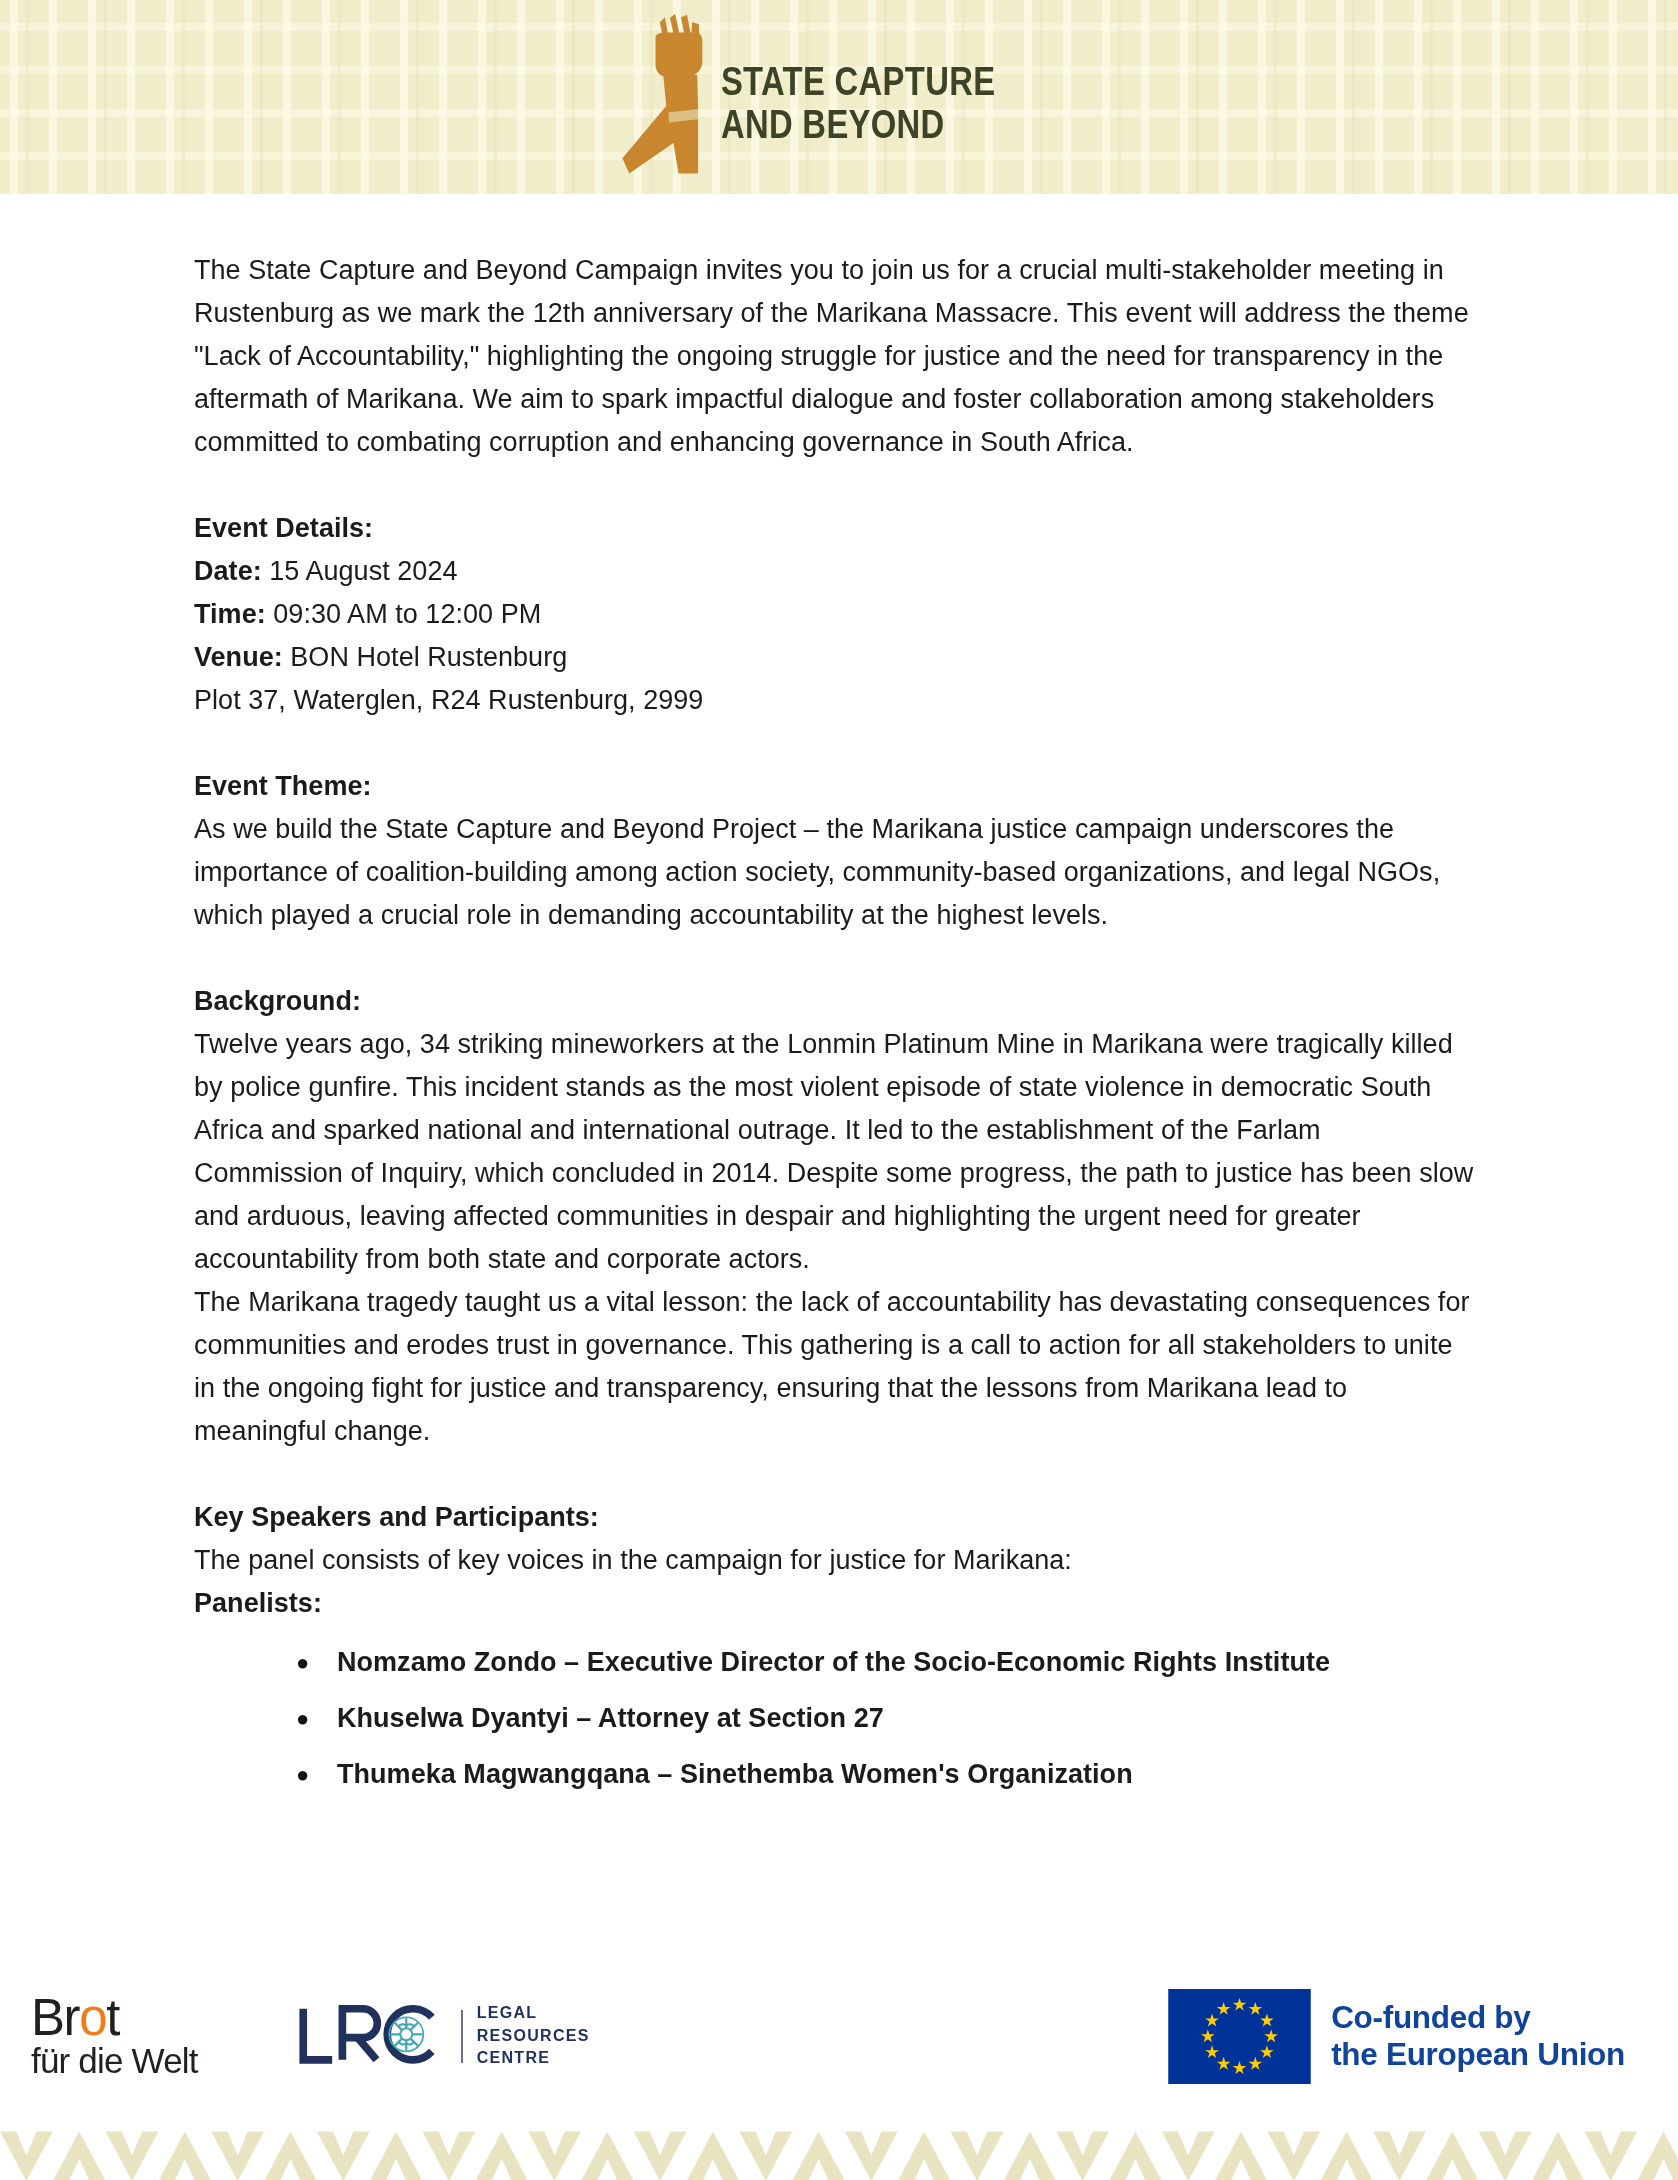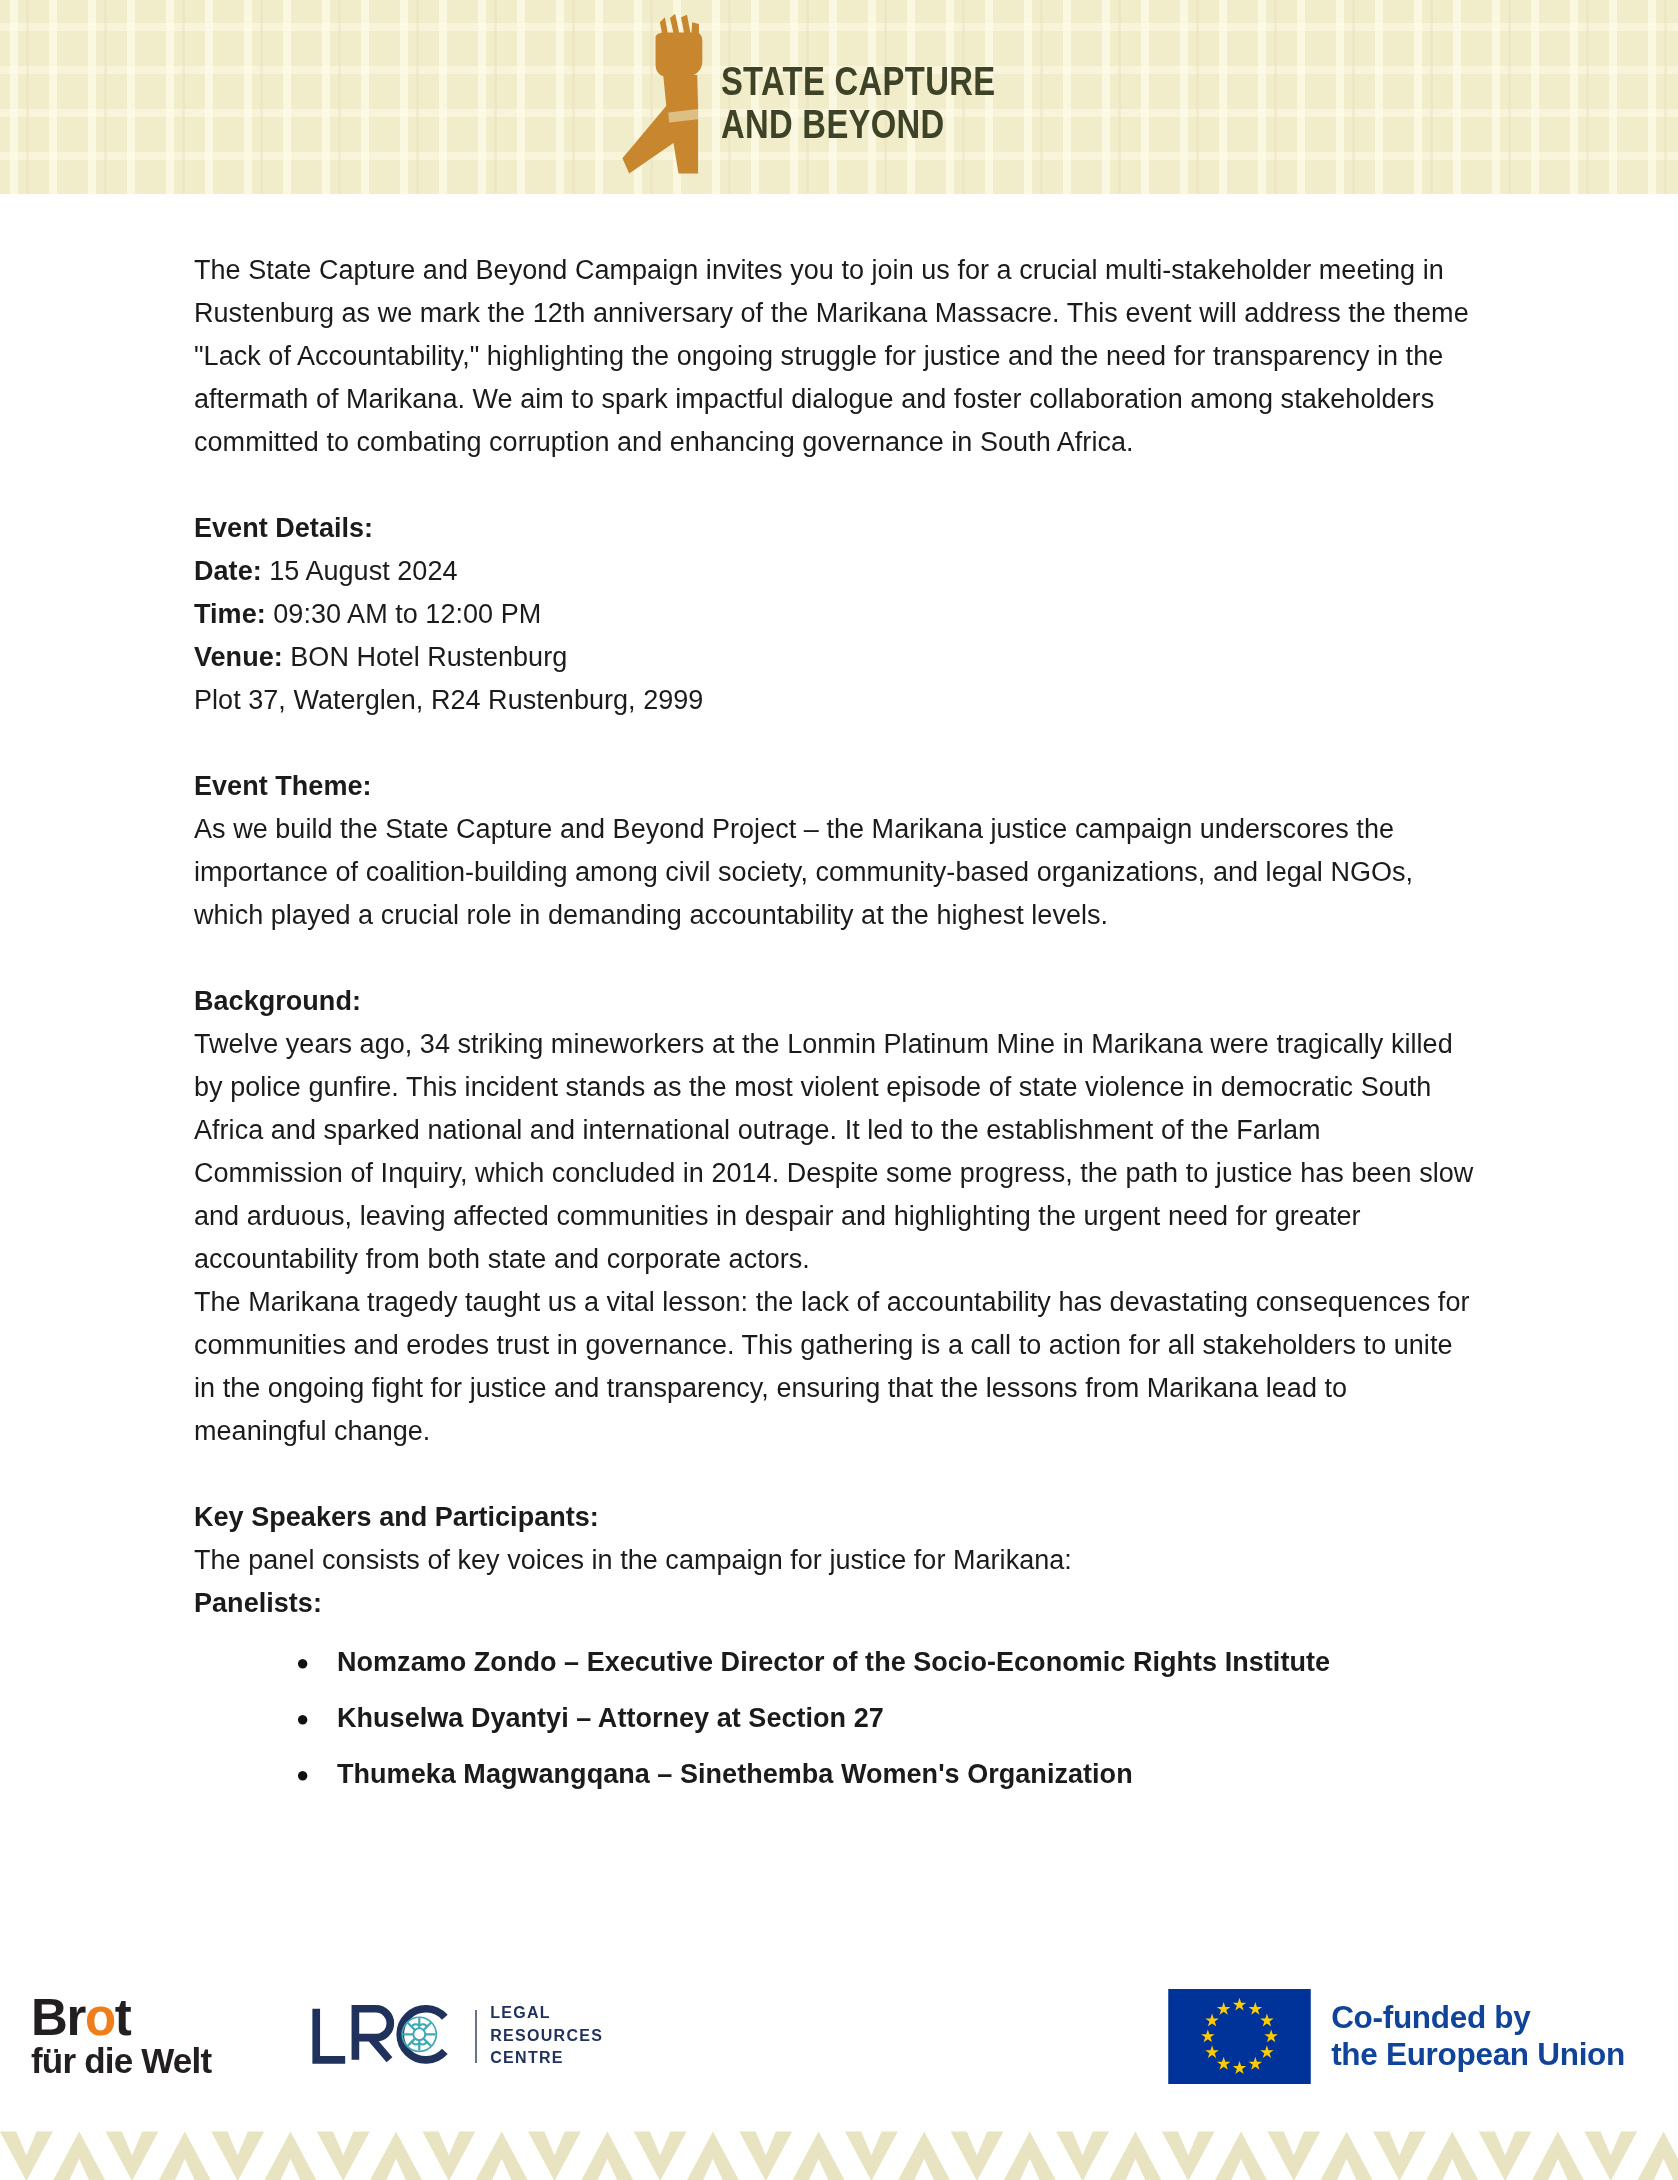--- a/index.html
+++ b/index.html
@@ -150,21 +150,21 @@
   }
   .logo-slot { display: flex; align-items: center; }
   .slot-brot { margin-left: 31px; }
   .slot-hrmt { margin-left: 104px; }
   .slot-lrc  { margin-left: 95px; }
   .slot-eu   { margin-left: auto; margin-right: 53px; }
 
   
   .brot {
     font-family: "Liberation Sans", sans-serif;
-    font-weight: 700;
+    font-weight: 400;
     color: #231f20;
     line-height: 0.94;
     letter-spacing: -1.4px;
   }
   .brot-top { font-size: 51px; }
   .brot-top .o { color: #ef7d1a; }
   .brot-bot { font-size: 35px; letter-spacing: -0.8px; margin-top: 2.6px; }
 
   
   .hrmt { display: flex; align-items: center; gap: 12px; }
@@ -264,21 +264,21 @@
 
     <p class="sec-head">Event Details:</p>
     <p class="line"><span class="bold">Date:</span><span> 15 August 2024</span></p>
     <p class="line"><span class="bold">Time:</span><span> 09:30 AM to 12:00 PM</span></p>
     <p class="line"><span class="bold">Venue:</span><span> BON Hotel Rustenburg</span></p>
     <p class="line">Plot 37, Waterglen, R24 Rustenburg, 2999</p>
 
     <div class="spacer"></div>
 
     <p class="sec-head">Event Theme:</p>
-    <p class="line">As we build the State Capture and Beyond Project – the Marikana justice campaign underscores the importance of coalition-building among civil society, community-based organizations, and legal NGOs, which played a crucial role in demanding accountability at the highest levels.</p>
+    <p class="line">As we build the State Capture and Beyond Project – the Marikana justice campaign underscores the importance of coalition-building among action society, community-based organizations, and legal NGOs, which played a crucial role in demanding accountability at the highest levels.</p>
 
     <div class="spacer"></div>
 
     <p class="sec-head">Background:</p>
     <p class="line">Twelve years ago, 34 striking mineworkers at the Lonmin Platinum Mine in Marikana were tragically killed by police gunfire. This incident stands as the most violent episode of state violence in democratic South Africa and sparked national and international outrage. It led to the establishment of the Farlam Commission of Inquiry, which concluded in 2014. Despite some progress, the path to justice has been slow and arduous, leaving affected communities in despair and highlighting the urgent need for greater accountability from both state and corporate actors.</p>
     <p class="line">The Marikana tragedy taught us a vital lesson: the lack of accountability has devastating consequences for communities and erodes trust in governance. This gathering is a call to action for all stakeholders to unite in the ongoing fight for justice and transparency, ensuring that the lessons from Marikana lead to meaningful change.</p>
 
     <div class="spacer"></div>
 
     <p class="sec-head">Key Speakers and Participants:</p>

